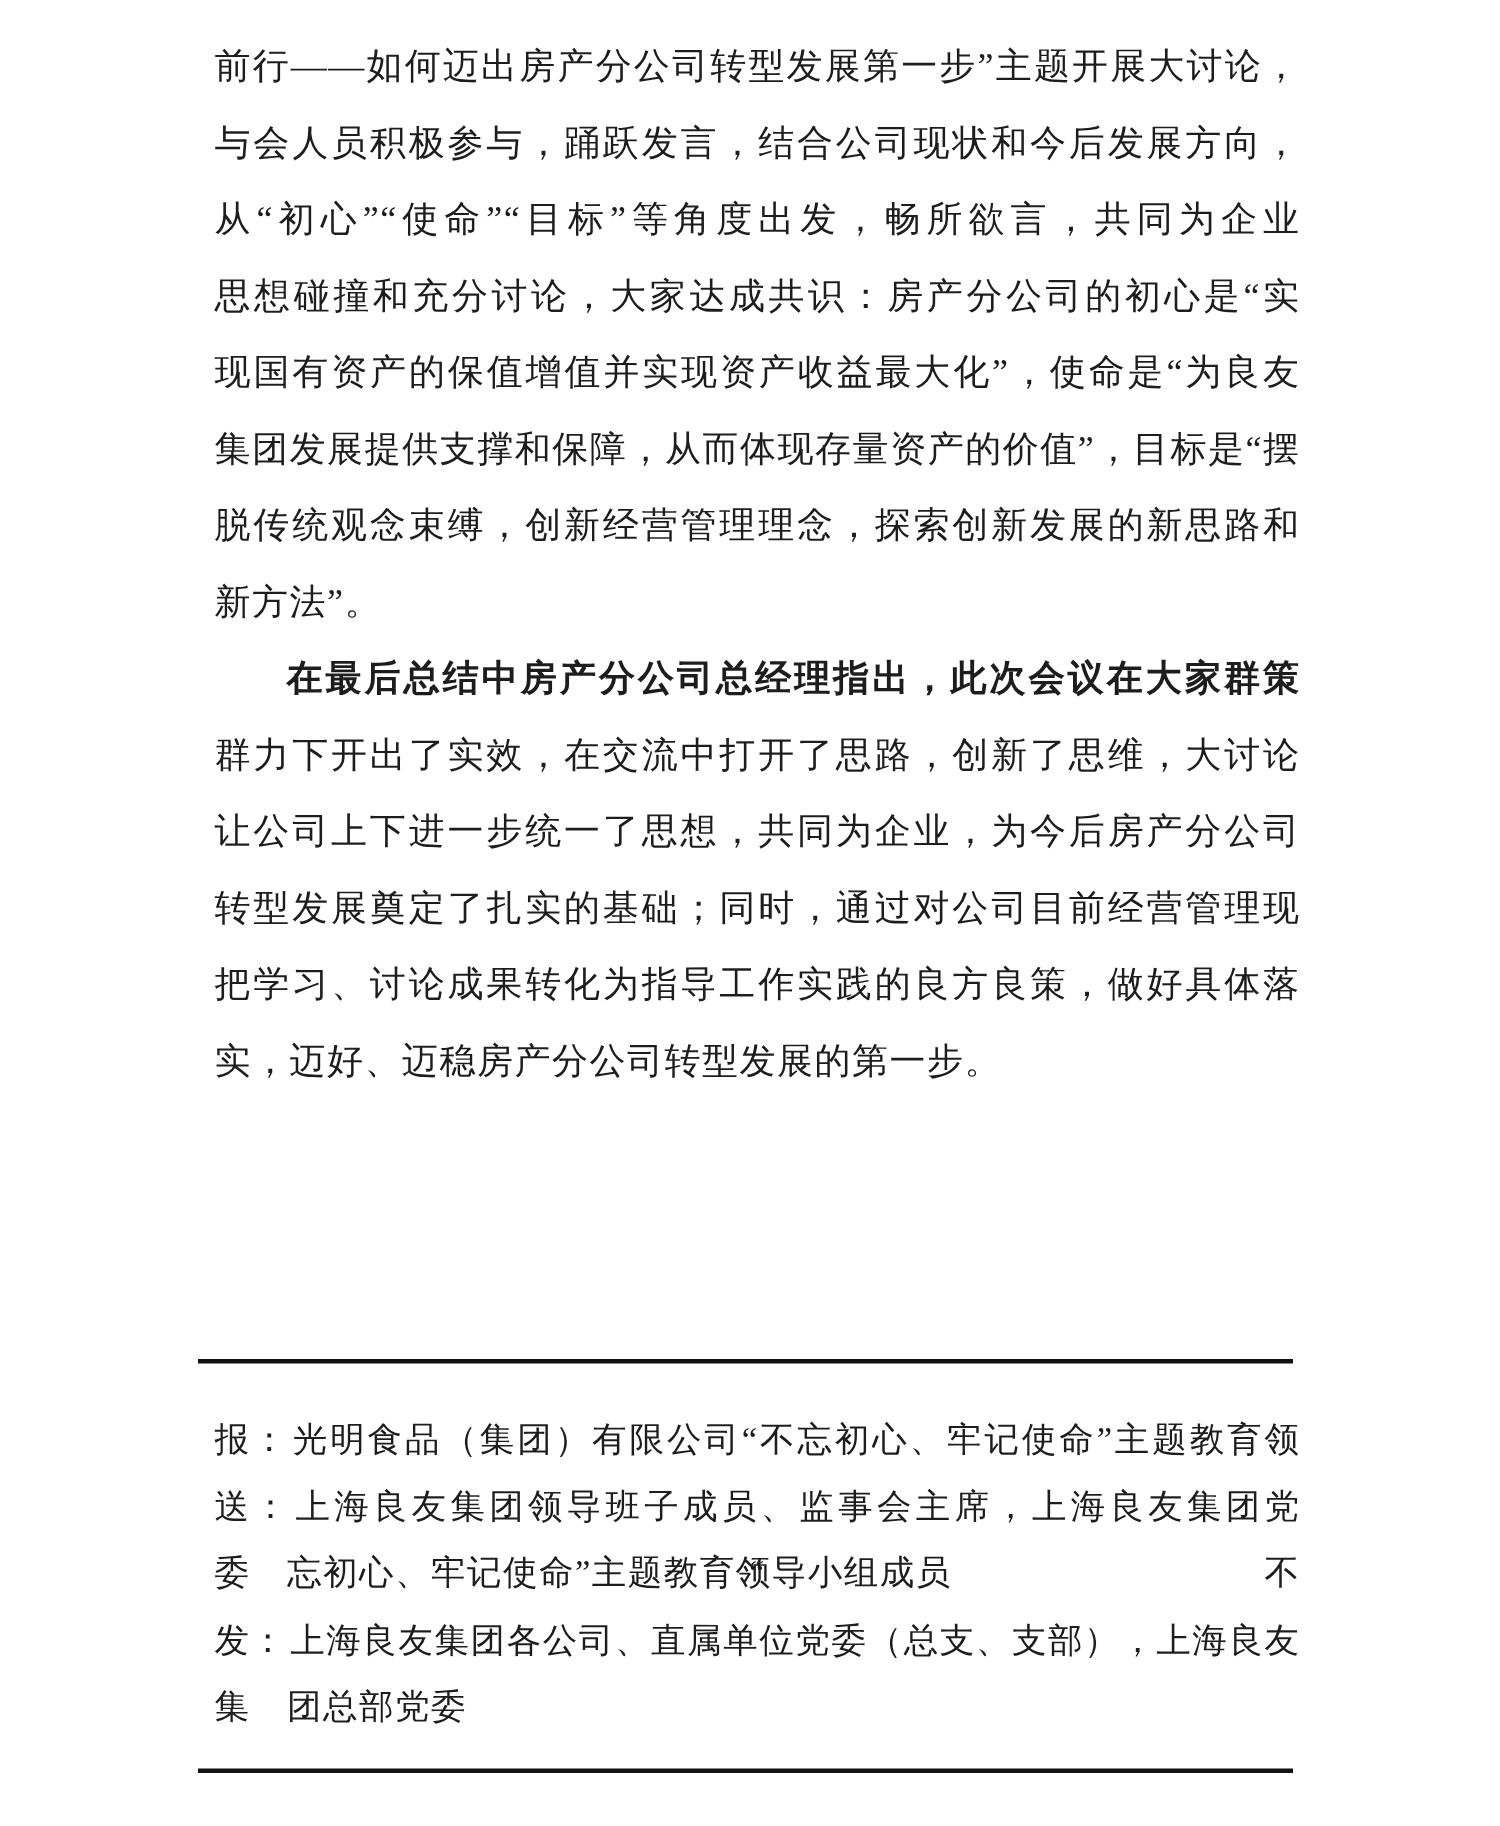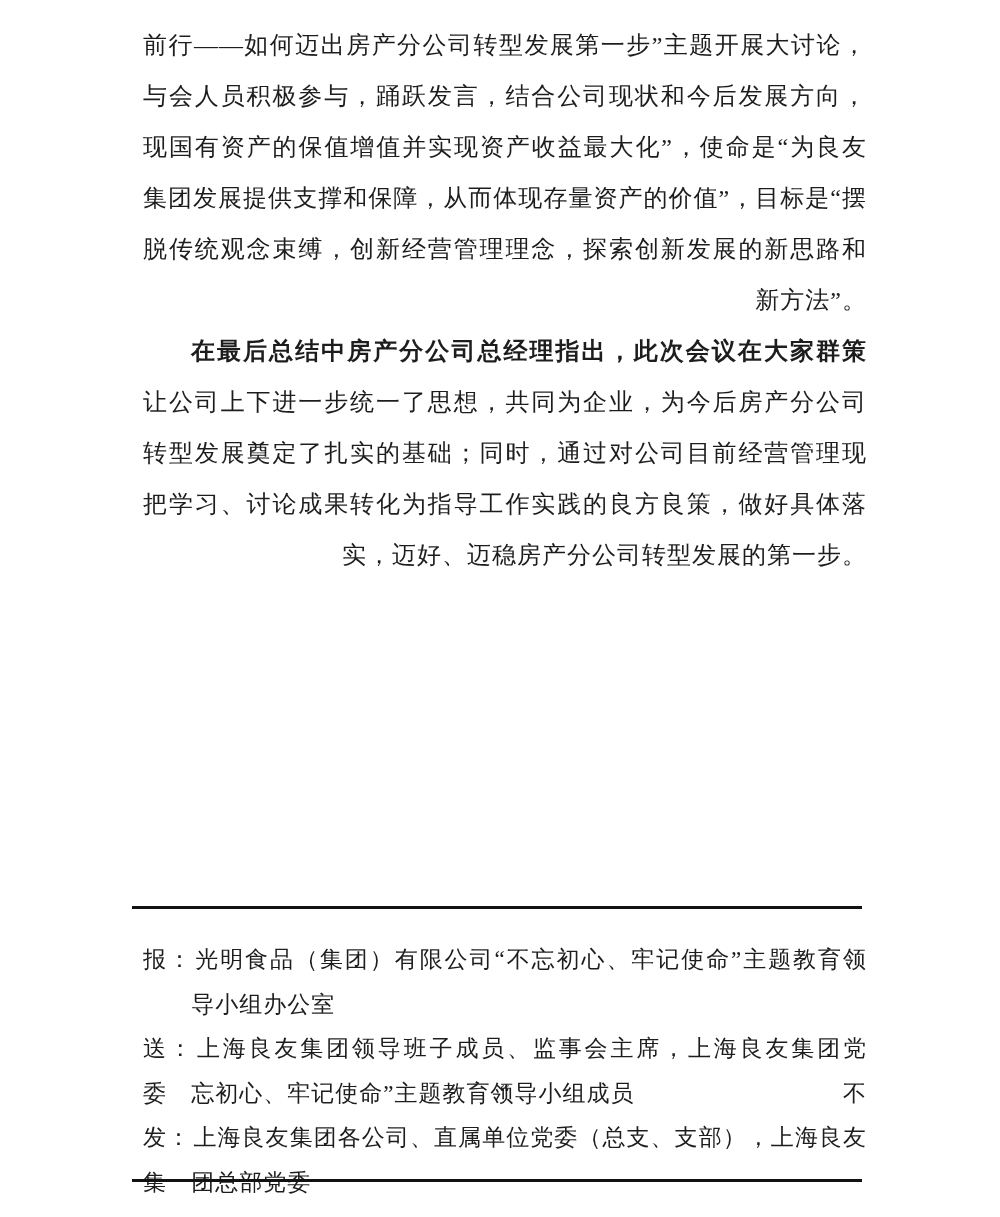--- a/index.html
+++ b/index.html
@@ -24,21 +24,20 @@
     left: 143px;
     top: 2px;
     width: 724px;
   }
   .body-line {
     font-size: 24px;
     line-height: 51px;
     height: 51px;
     white-space: nowrap;
     letter-spacing: 1px;
-    text-align: right;
   }
   .body-line.fill {
     white-space: normal;
     text-align: justify;
     text-align-last: justify;
     text-justify: inter-character;
   }
   .body-line.indent {
     text-indent: 2em;
     font-weight: bold;
@@ -88,34 +87,36 @@
     color: #1d1d1d;
   }
 </style>
 </head>
 <body>
 
 <div class="page" style="background: rgb(255, 255, 255); color: rgb(29, 29, 29);">
   <div class="body-text">
       <div class="body-line fill">前行——如何迈出房产分公司转型发展第一步”主题开展大讨论，</div>
       <div class="body-line fill">与会人员积极参与，踊跃发言，结合公司现状和今后发展方向，</div>
+      <div class="body-line fill">从“初心”“使命”“目标”等角度出发，畅所欲言，共同为企业</div>
+      <div class="body-line fill">思想碰撞和充分讨论，大家达成共识：房产分公司的初心是“实</div>
       <div class="body-line fill">现国有资产的保值增值并实现资产收益最大化”，使命是“为良友</div>
       <div class="body-line fill">集团发展提供支撑和保障，从而体现存量资产的价值”，目标是“摆</div>
       <div class="body-line fill">脱传统观念束缚，创新经营管理理念，探索创新发展的新思路和</div>
       <div class="body-line">新方法”。</div>
       <div class="body-line fill indent">在最后总结中房产分公司总经理指出，此次会议在大家群策</div>
+      <div class="body-line fill">群力下开出了实效，在交流中打开了思路，创新了思维，大讨论</div>
       <div class="body-line fill">让公司上下进一步统一了思想，共同为企业，为今后房产分公司</div>
       <div class="body-line fill">转型发展奠定了扎实的基础；同时，通过对公司目前经营管理现</div>
       <div class="body-line fill">把学习、讨论成果转化为指导工作实践的良方良策，做好具体落</div>
       <div class="body-line">实，迈好、迈稳房产分公司转型发展的第一步。</div>
     </div>
   <div class="rule rule-top" style="background: rgb(18, 18, 18);"></div>
   <div class="distribution">
       <div class="dist-line fill"><span class="dist-label">报：</span><span>光明食品（集团）有限公司“不忘初心、牢记使命”主题教育领</span></div>
-      <div class="dist-line cont">导小组办公室</div>
       <div class="dist-line fill"><span class="dist-label">送：</span><span>上海良友集团领导班子成员、监事会主席，上海良友集团党委“不</span></div>
       <div class="dist-line cont">忘初心、牢记使命”主题教育领导小组成员</div>
       <div class="dist-line fill"><span class="dist-label">发：</span><span>上海良友集团各公司、直属单位党委（总支、支部），上海良友集</span></div>
       <div class="dist-line cont">团总部党委</div>
     </div>
   <div class="rule rule-bottom" style="background: rgb(18, 18, 18);"></div>
   <div class="page-number">2</div>
 </div>
 
 </body></html>

